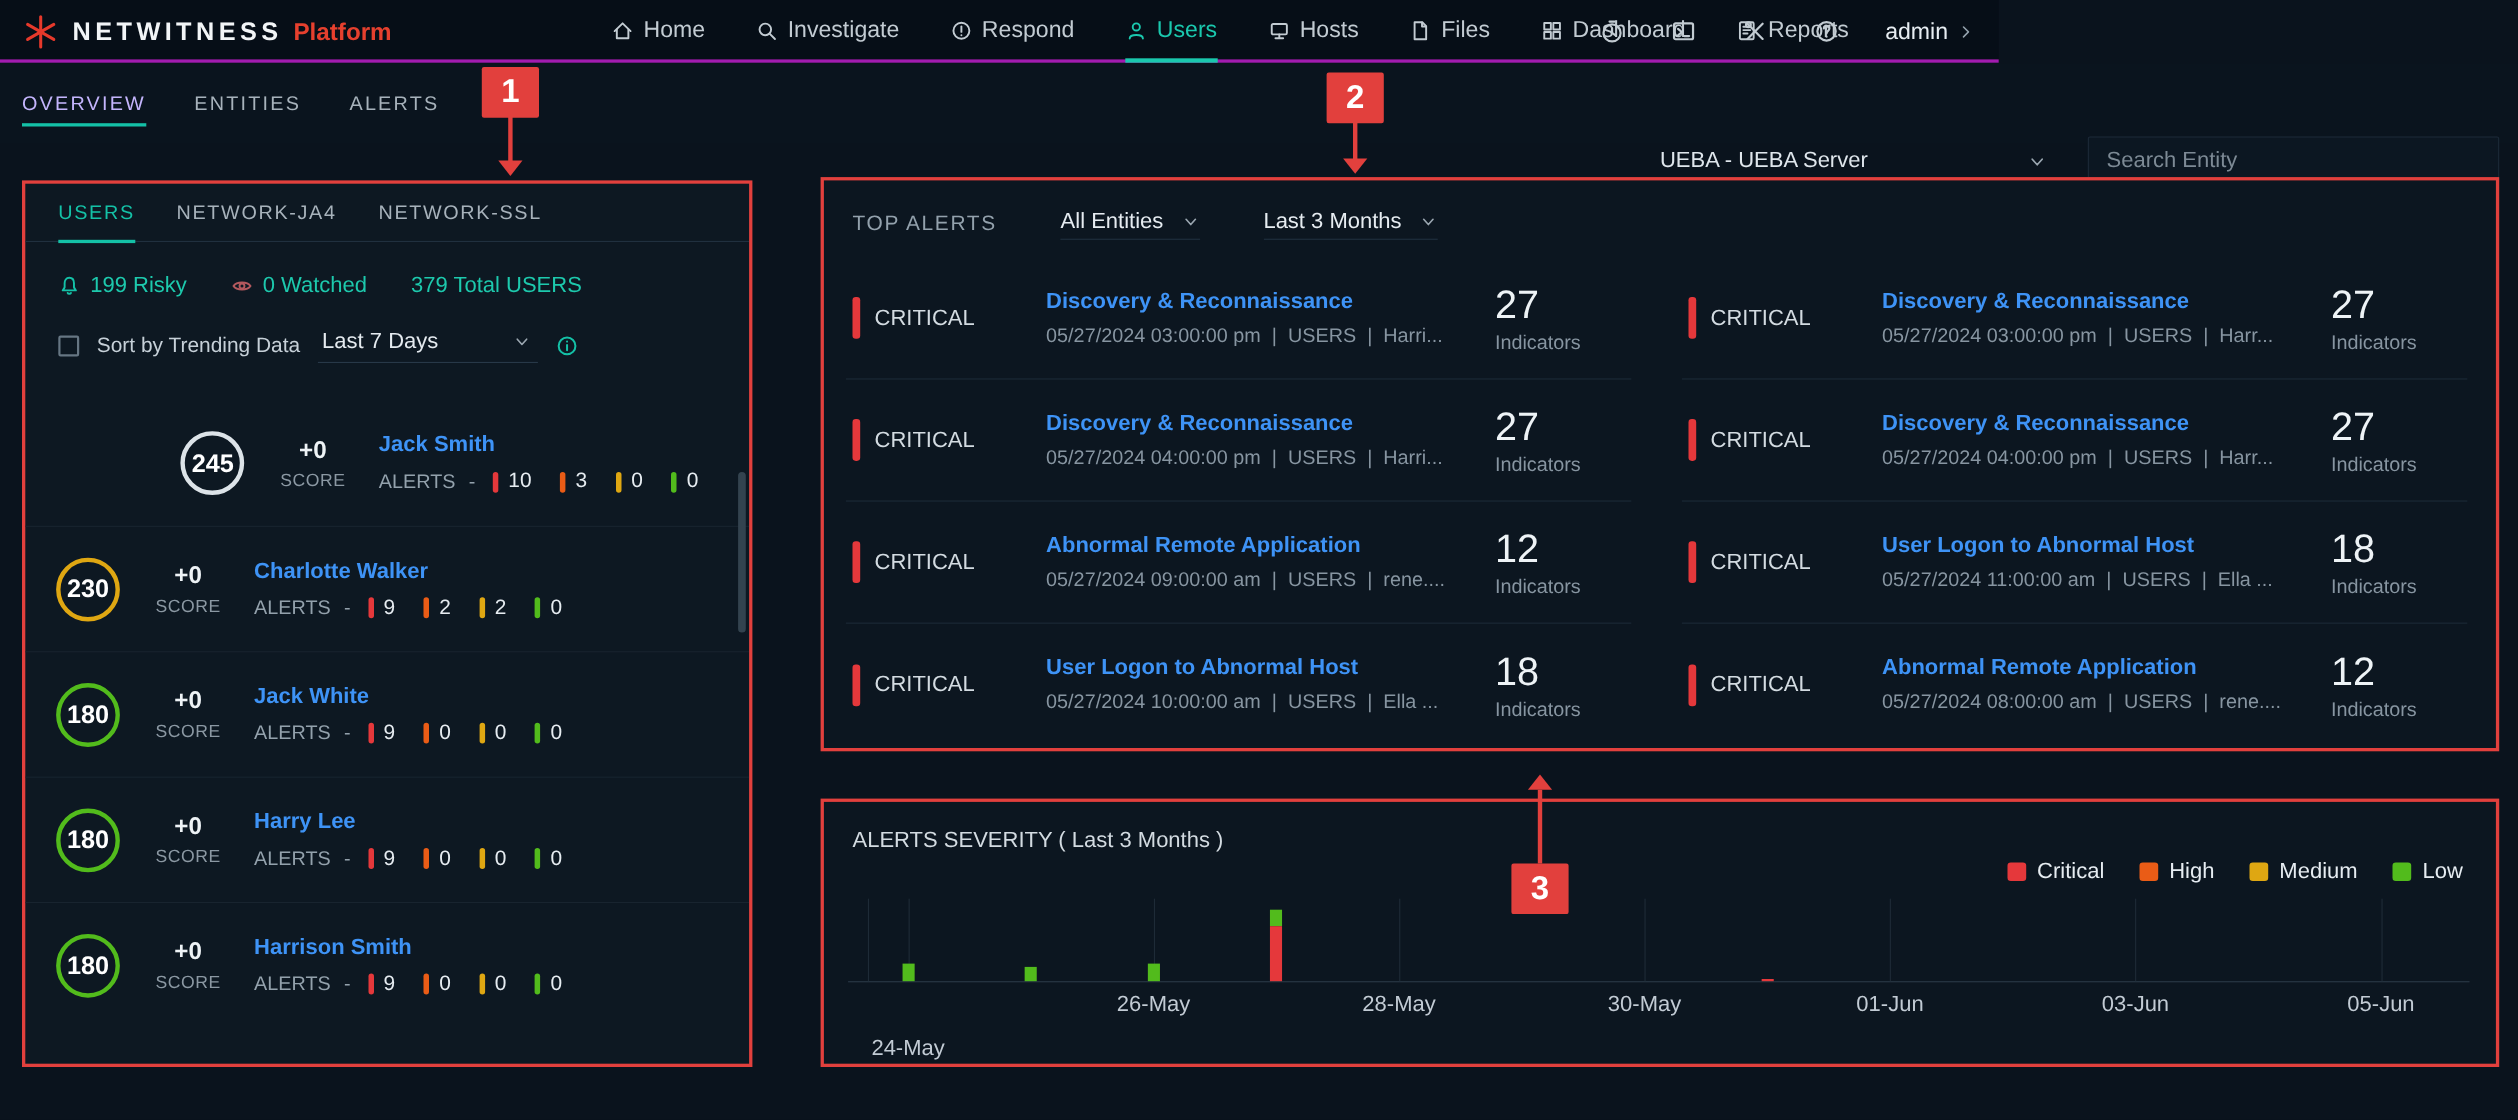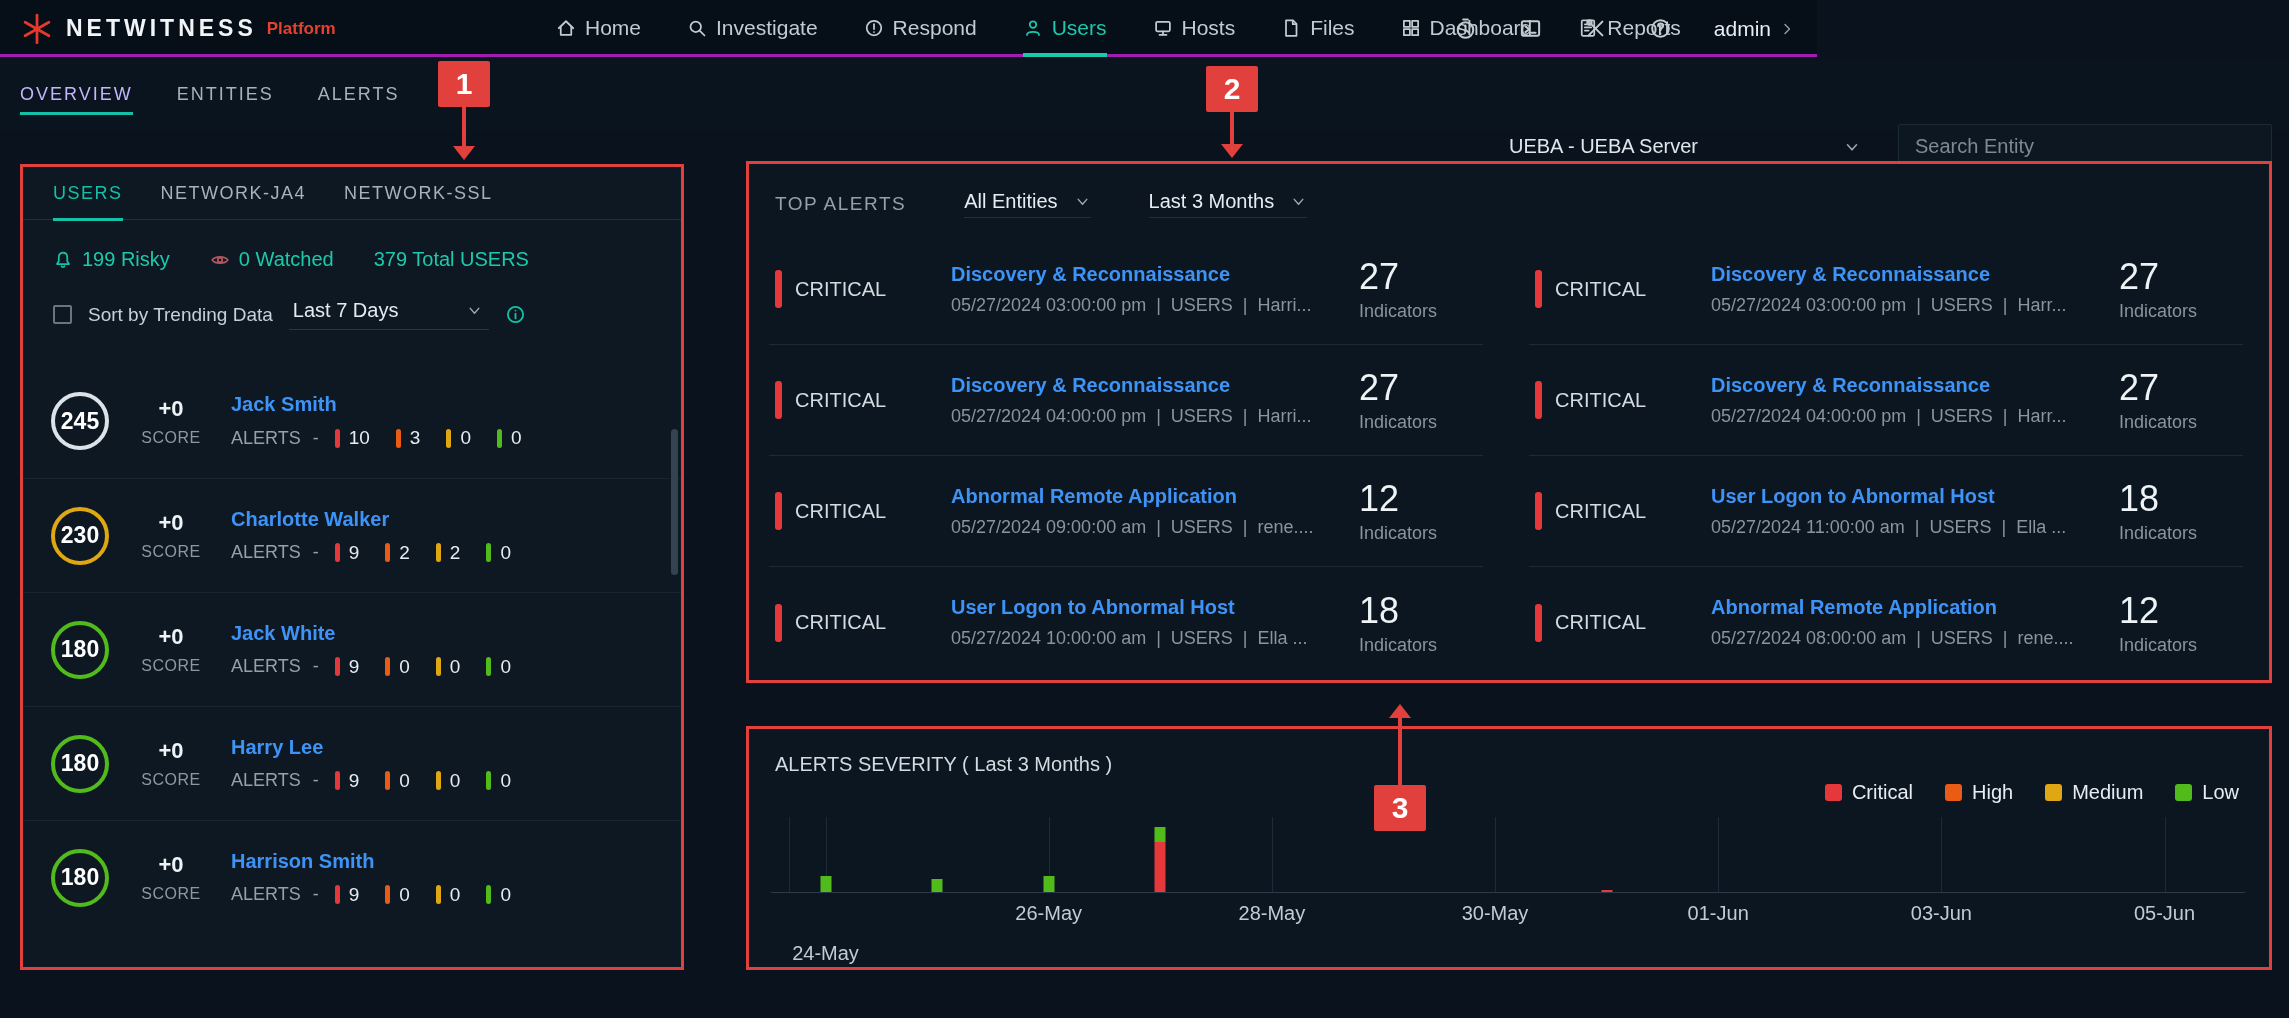--- a/index.html
+++ b/index.html
@@ -5,21 +5,21 @@
   * { margin:0; padding:0; box-sizing:border-box; }
   html,body { width:2289px; height:1018px; background:#0a131d; overflow:hidden;
               font-family:"Liberation Sans", sans-serif; color:#dfe6ec; }
   a { text-decoration:none; }
 
   
   .topnav { position:absolute; left:0; top:0; width:1817px; height:57px;
             background:#060e17; border-bottom:3px solid #a21caf; }
   .brand { position:absolute; left:20px; top:0; height:57px; display:flex; align-items:center; gap:12px; }
   .brand-name { color:#f2f5f7; font-weight:bold; font-size:23px; letter-spacing:4px; }
-  .brand-suffix { color:#e6402e; font-weight:bold; font-size:17px; margin-left:-2px; }
+  .brand-suffix { color:#e6402e; font-weight:bold; font-size:22px; margin-left:-2px; }
   .main-nav { position:absolute; left:556px; top:0; height:57px; display:flex; gap:46px; }
   .nav-item { height:57px; display:flex; align-items:center; gap:9px; font-size:21px;
               color:#c2cbd2; border-bottom:4px solid transparent; padding-top:3px; cursor:pointer; }
   .nav-item.active { color:#1ac8ae; border-bottom-color:#1ac8ae; }
   .nav-icon { display:flex; align-items:center; }
   .nav-right { position:absolute; right:22px; top:0; height:57px; display:flex; align-items:center; gap:42px; color:#c2cbd2; }
   .util-icon { display:flex; align-items:center; cursor:pointer; }
   .account { display:flex; align-items:center; gap:8px; font-size:21px; color:#e7edf2; cursor:pointer; }
   .account .chev { display:flex; color:#93a1ac; }
 
@@ -59,21 +59,21 @@
   .stat-item { display:flex; align-items:center; gap:9px; font-size:20px; color:#1dc9ad; cursor:pointer; }
   .stat-icon { display:flex; }
   .lp-sort { margin:28px 0 0 30px; display:flex; align-items:center; gap:16px; font-size:19px; color:#c6d0d8; }
   .checkbox { width:19px; height:19px; border:2px solid #66винт; border:2px solid #667683; border-radius:2px; cursor:pointer; }
   .sort-select { width:200px; display:flex; align-items:center; justify-content:space-between;
                  border-bottom:1px solid #273848; padding:0 6px 7px 4px; font-size:20px; color:#e4eaef; cursor:pointer; }
   .info { color:#14c1a7; display:flex; cursor:pointer; }
   .lp-list { margin-top:34px; }
   .user-row { display:flex; align-items:center; height:114px; padding:0 20px 0 28px;
               border-top:1px solid #18242f; cursor:pointer; }
-  .user-row:first-child { border-top:none; }
+  .user-row:first-child { border-top:none;justify-content:flex-end; }
   .score-ring { width:58px; height:58px; border-radius:50%; border:4px solid #dce3e8;
                 display:flex; align-items:center; justify-content:center;
                 font-size:23px; font-weight:bold; color:#ffffff; flex:none; }
   .delta-col { width:88px; margin-left:18px; display:flex; flex-direction:column; align-items:center; gap:7px; flex:none; }
   .delta { font-size:22px; font-weight:bold; color:#eef3f6; }
   .score-label { font-size:16px; color:#8b98a3; letter-spacing:0.5px; }
   .user-main { margin-left:16px; display:flex; flex-direction:column; gap:11px; }
   .user-name { color:#3e93f6; font-size:20px; font-weight:bold; }
   .alerts-row { display:flex; align-items:center; font-size:18px; color:#93a1ac; }
   .alerts-dash { margin:0 16px 0 12px; }

